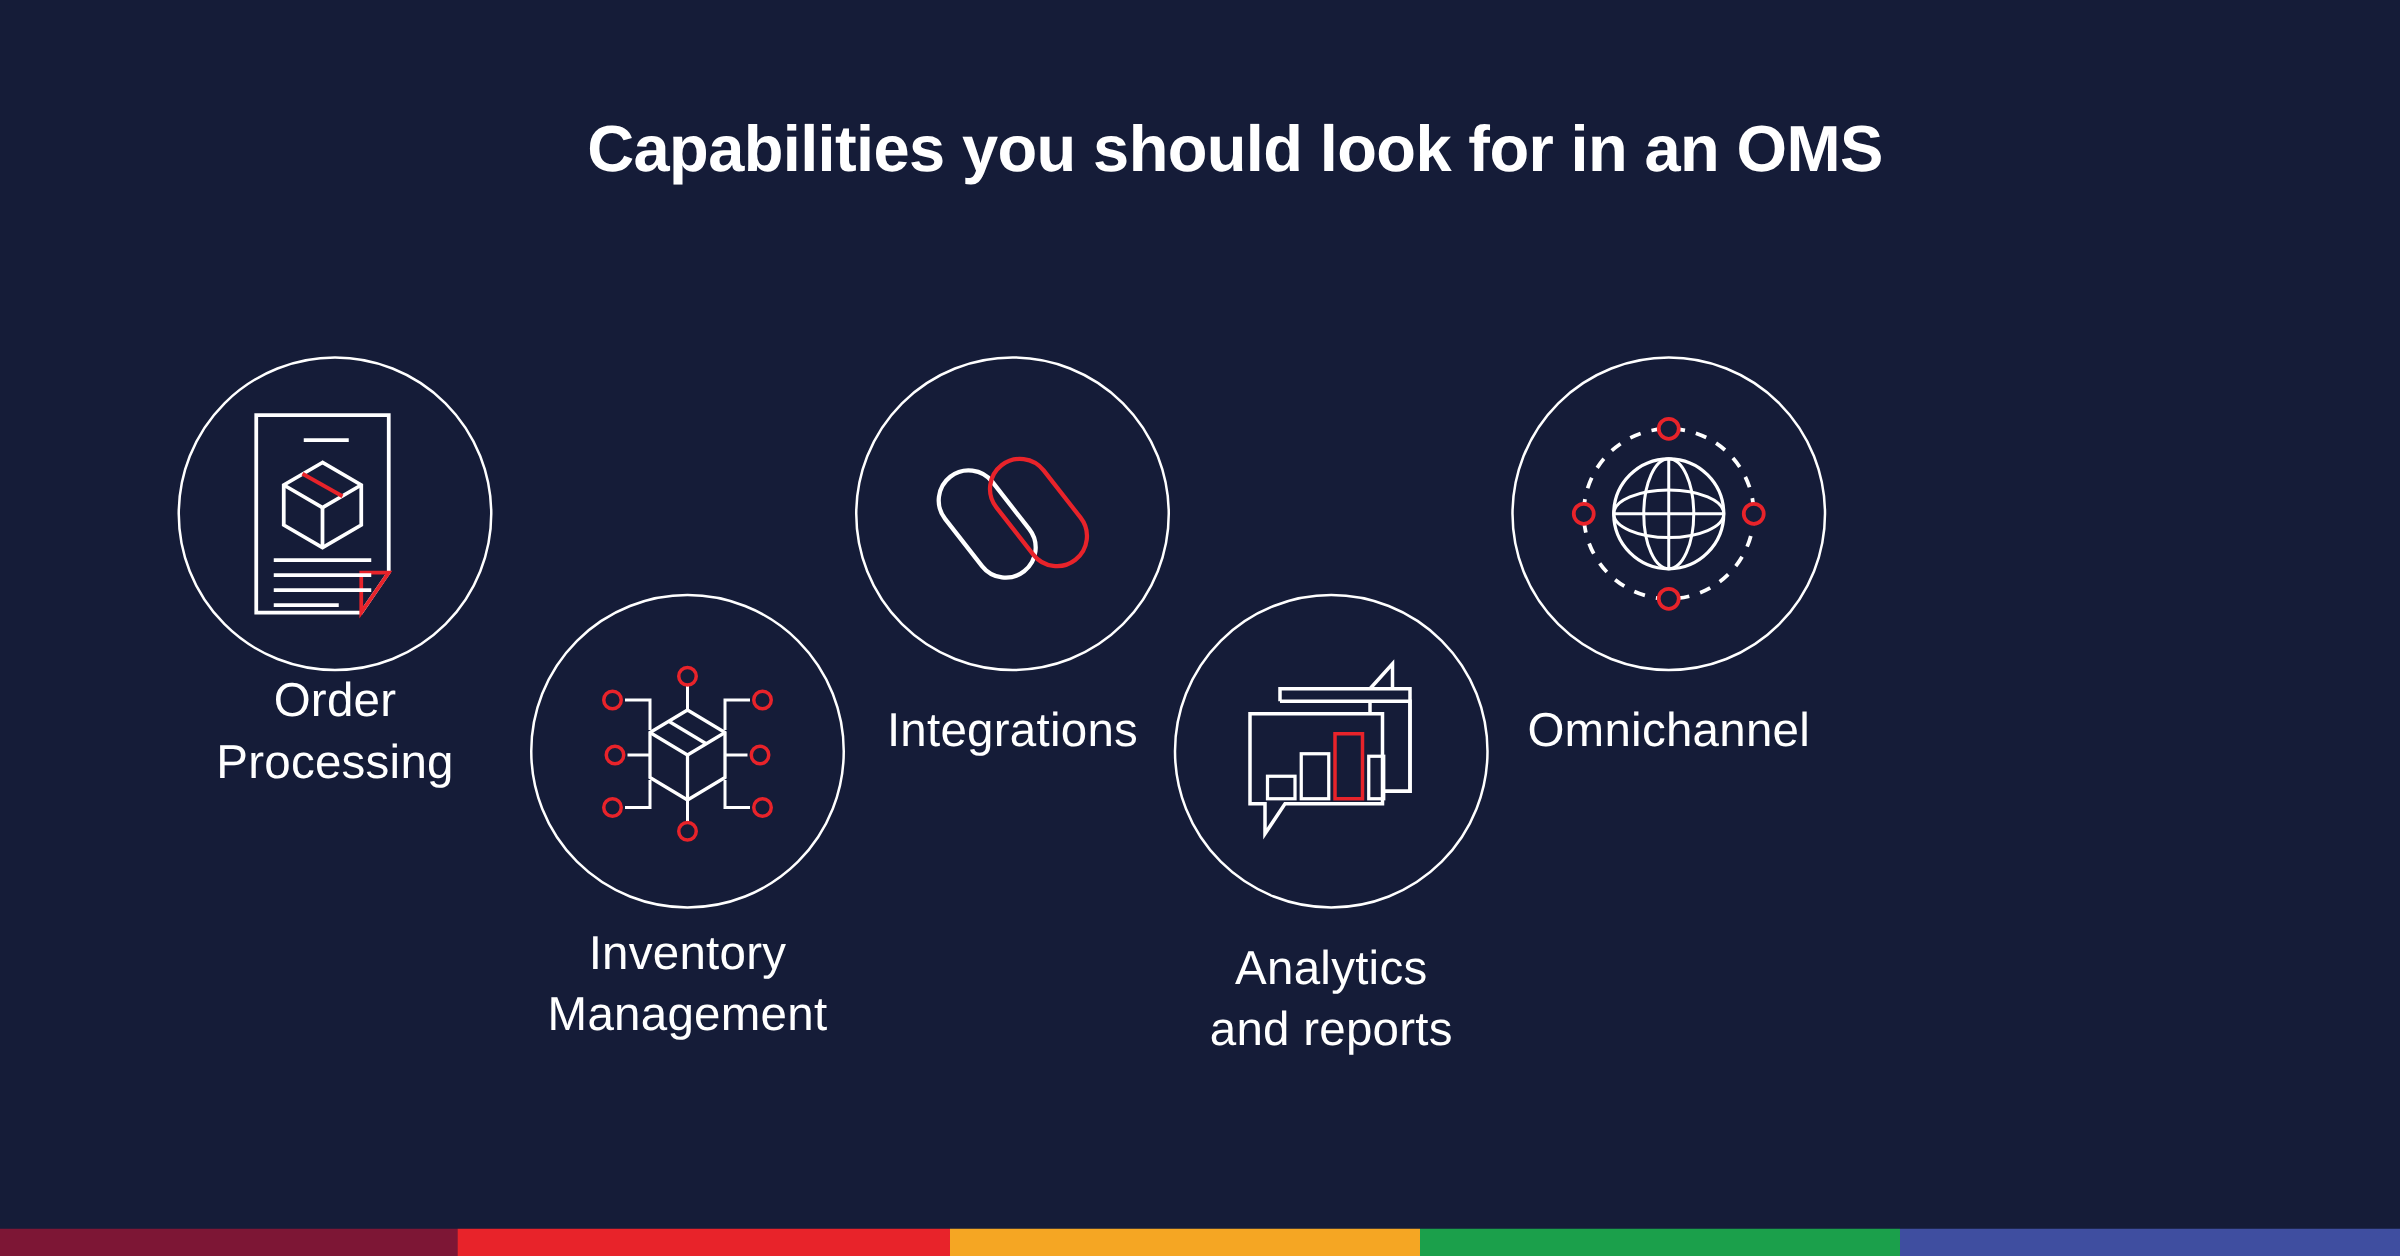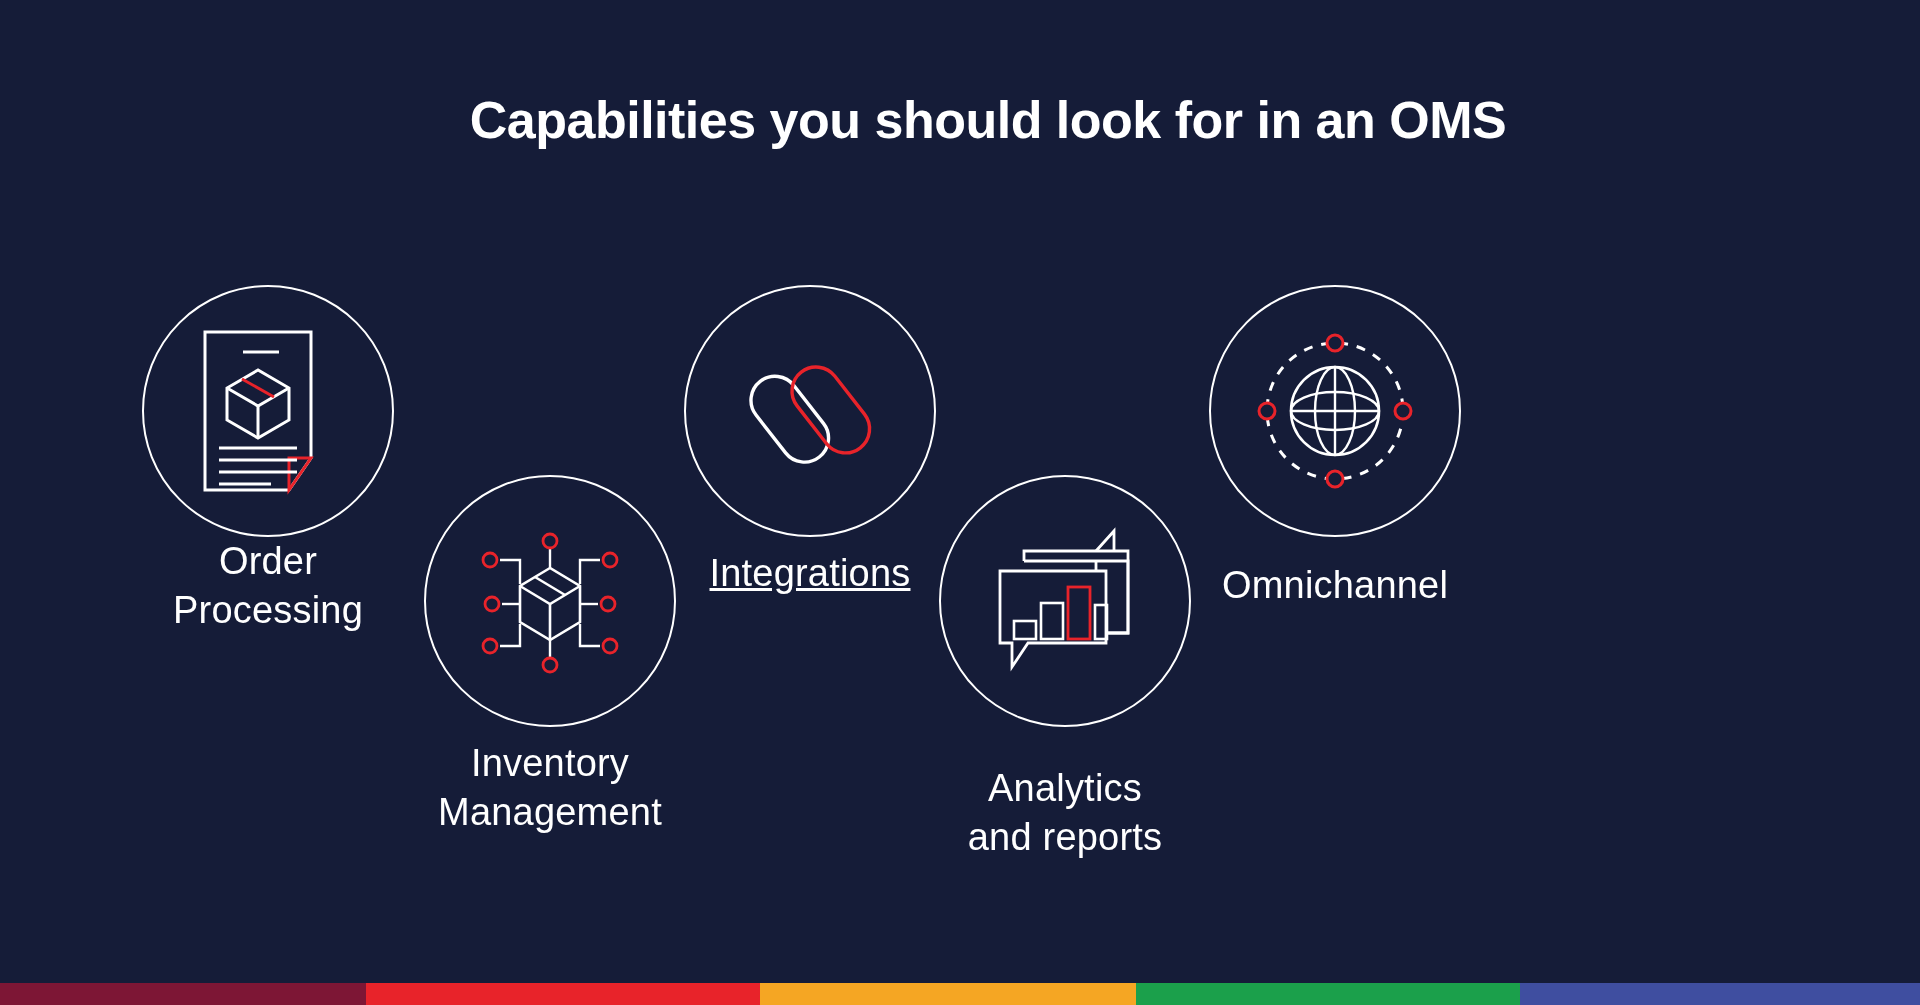--- a/index.html
+++ b/index.html
@@ -72,22 +72,22 @@
 
   #item-order .circle,
   #item-integrations .circle,
   #item-omnichannel .circle { width: 252px; height: 252px; }
   #item-inventory .circle,
   #item-analytics .circle   { width: 252px; height: 252px; }
 
   
   #item-order .label        { width: 420px; }
   #item-inventory .label    { width: 460px; margin-top: 12px; text-align: center; }
-  #item-integrations .label { width: 460px; margin-top: 12px; text-decoration: underline; }
-  #item-analytics .label    { width: 440px; margin-top: 37px; text-align: center; }
+  #item-integrations .label { width: 460px; margin-top: 24px; }
+  #item-analytics .label    { width: 440px; margin-top: 24px; text-align: center; }
   #item-omnichannel .label  { width: 460px; margin-top: 24px; }
 
   
   .item { transform: translateX(0); }
 
   
   #bottom-bar {
     position: absolute;
     left: 0;
     bottom: 0;

